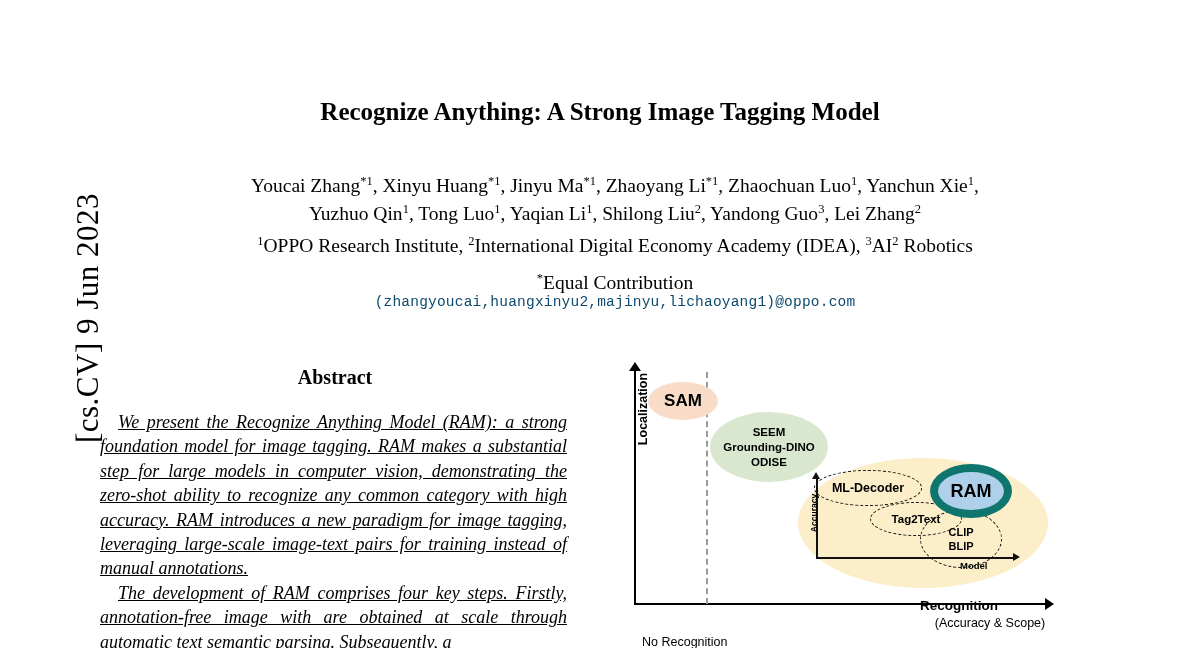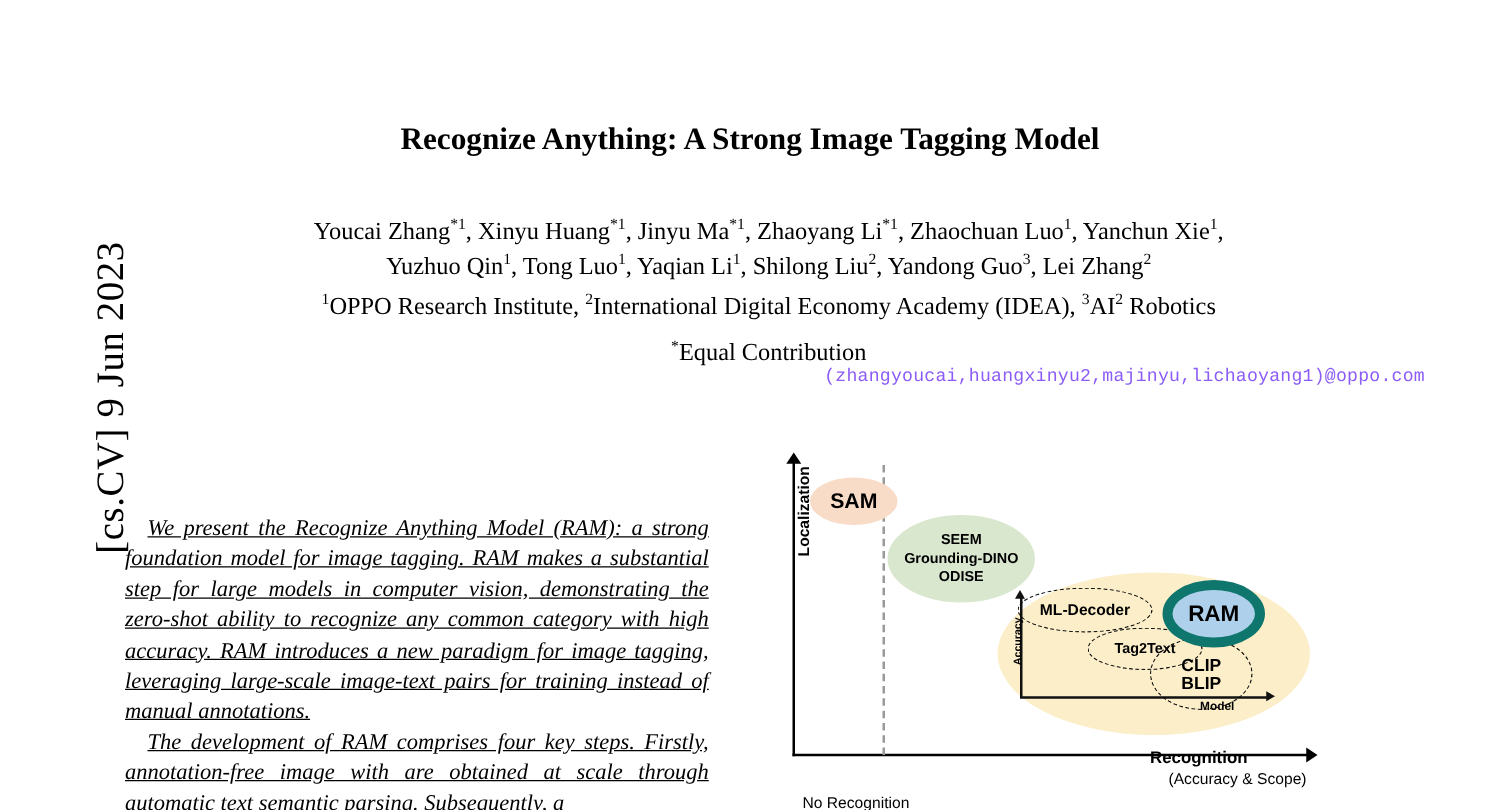--- a/index.html
+++ b/index.html
@@ -80,25 +80,25 @@
     text-align: center;
     font-size: 19.5px;
     margin-top: 12px;
   }
   .equal sup { font-size: 12.5px; vertical-align: super; line-height: 0; }
   .email {
     position: absolute;
     left: 90px;
     right: 60px;
     top: 294px;
-    text-align: right;
+    text-align: center;
     font-family: "Liberation Mono", monospace;
     font-size: 14.5px;
     letter-spacing: 0.2px;
-    color: #8b5cf6;
+    color: #0c4a6e;
   }
   .abstract-head {
     position: absolute;
     left: 100px;
     width: 470px;
     top: 366px;
     text-align: center;
     font-size: 20px;
     font-weight: bold;
   }
@@ -305,21 +305,21 @@
   .el-mld {
     left: 194px; top: 110px; width: 106px; height: 34px;
     font-size: 12.5px;
   }
   .el-t2t {
     left: 250px; top: 142px; width: 90px; height: 32px;
     font-size: 11.5px;
   }
   .el-clip {
     left: 300px; top: 150px; width: 80px; height: 56px;
-    font-size: 14px; line-height: 14px;
+    font-size: 11px; line-height: 14px;
   }
 </style>
 </head>
 <body>
 
 <div class="page">
 
   <div class="arxiv-stamp">[cs.CV]  9 Jun 2023</div>
 
   <div class="title">Recognize Anything: A Strong Image Tagging Model</div>
@@ -336,20 +336,21 @@
   <div class="affil">
     <sup>1</sup>OPPO Research Institute, <sup>2</sup>International Digital Economy Academy (IDEA), <sup>3</sup>AI<sup>2</sup> Robotics
   </div>
 
   <div class="equal">
     <sup>*</sup>Equal Contribution
   </div>
 
   <div class="email">(zhangyoucai,huangxinyu2,majinyu,lichaoyang1)@oppo.com</div>
 
+  <div class="abstract-head">Abstract</div>
 
   <div class="abstract-body">
     <p>We present the Recognize Anything Model (RAM): a strong foundation model for image tagging. RAM makes a substantial step for large models in computer vision, demonstrating the zero-shot ability to recognize any common category with high accuracy. RAM introduces a new paradigm for image tagging, leveraging large-scale image-text pairs for training instead of manual annotations.</p>
     <p>The development of RAM comprises four key steps. Firstly, annotation-free image with are obtained at scale through automatic text semantic parsing. Subsequently, a</p>
   </div>
 
   <div class="figure">
 
     <div class="axis-y"></div>
     <div class="axis-y-head"></div>

